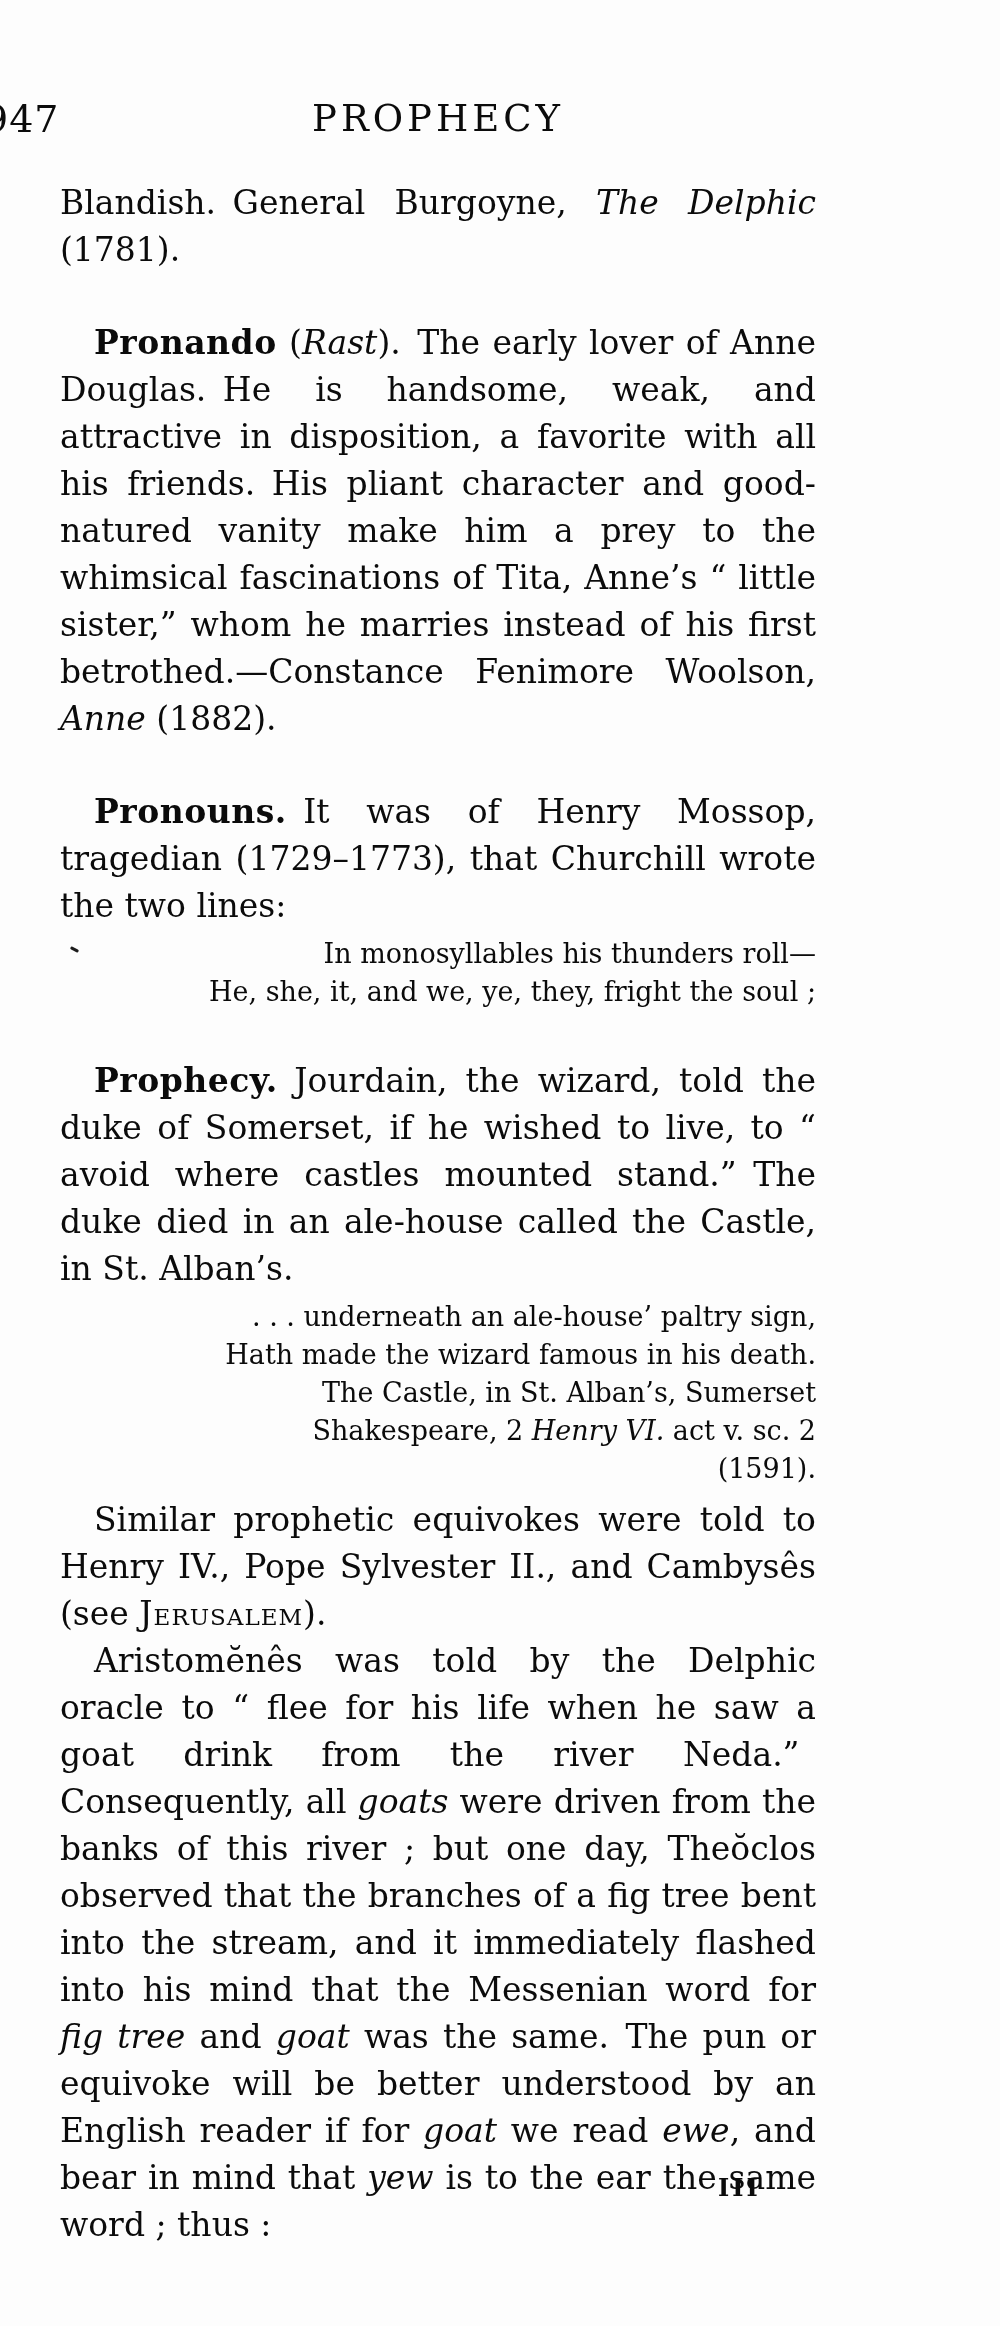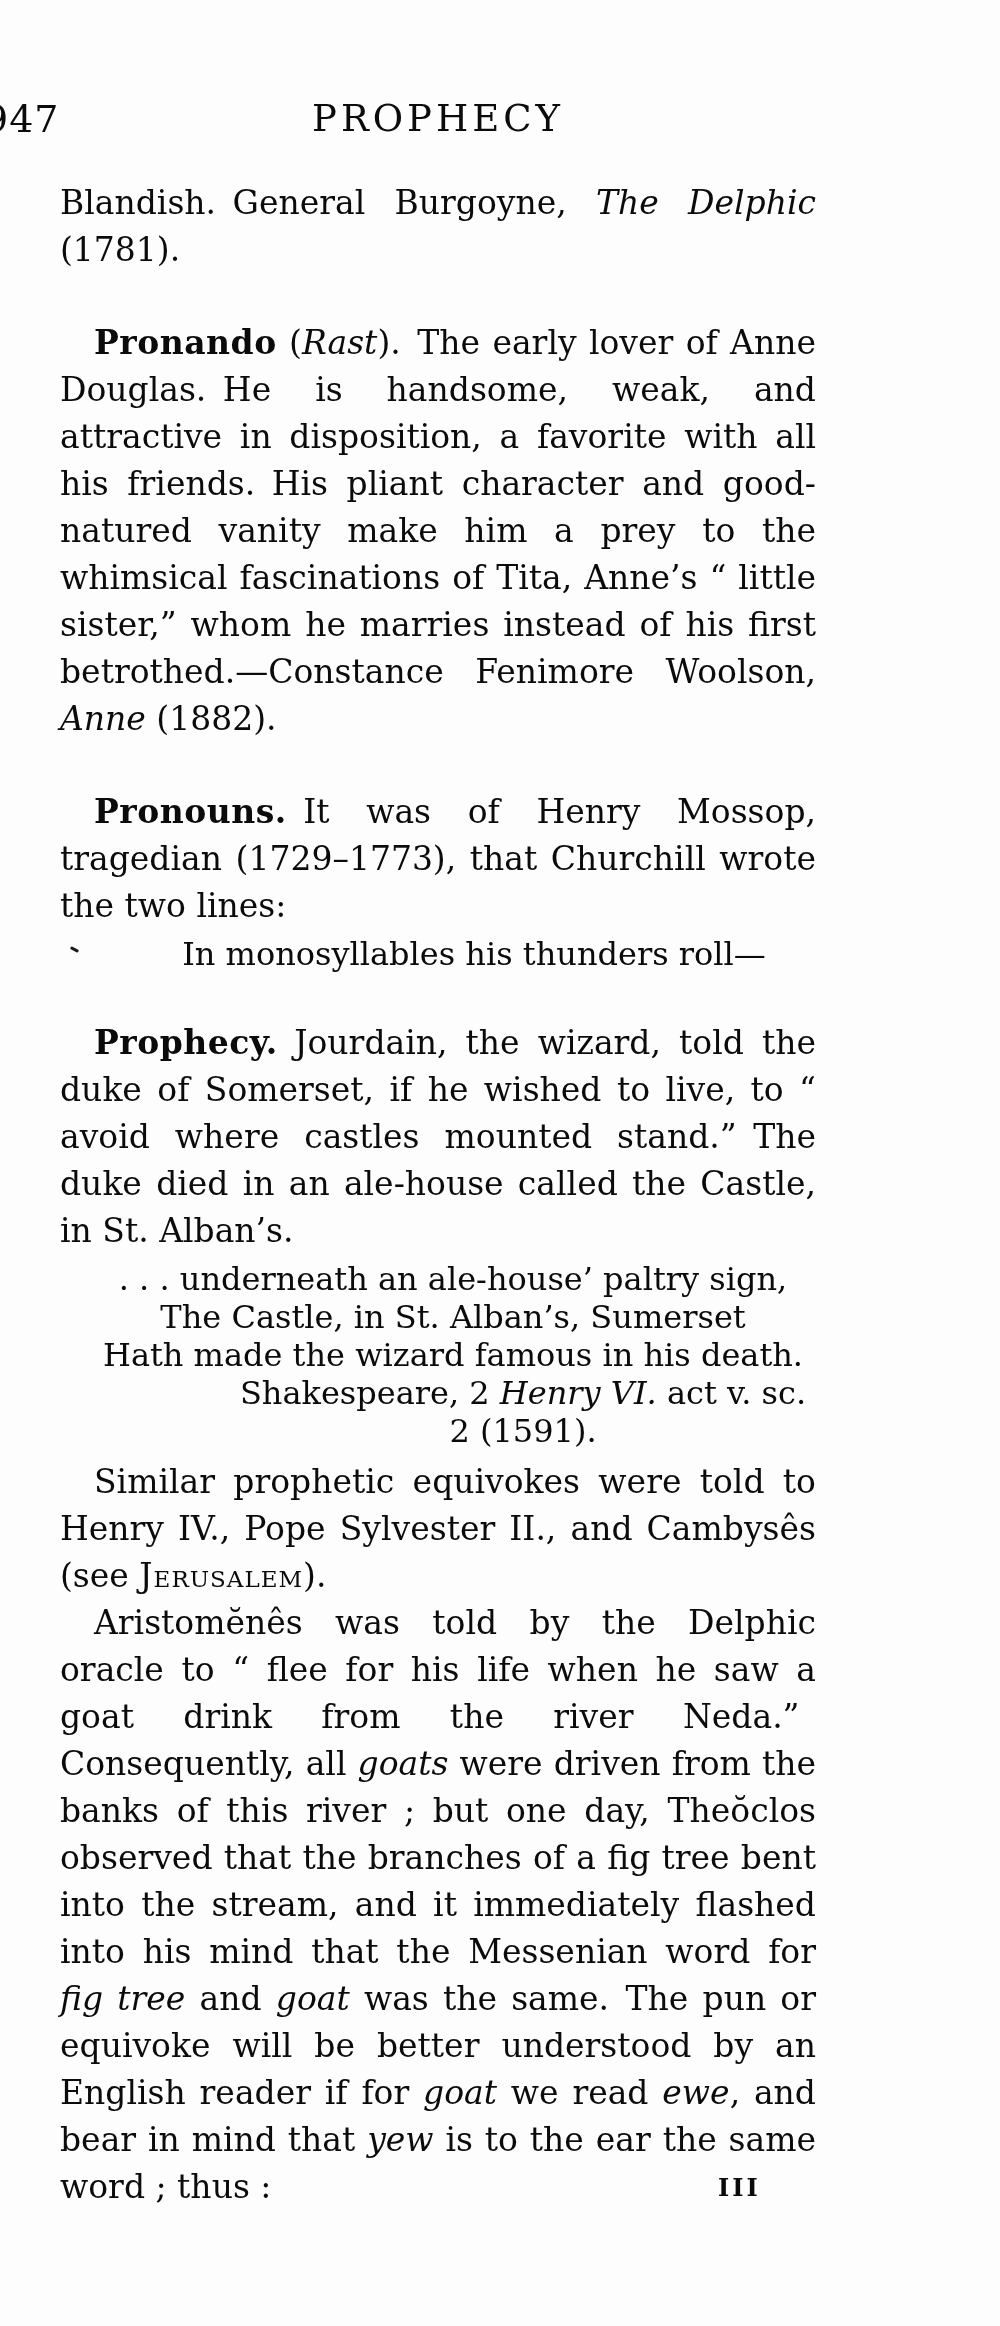--- a/index.html
+++ b/index.html
@@ -21,21 +21,21 @@
     letter-spacing:4px; line-height:1;text-align:right;
   }
   .para {
     margin:0; font-size:33px; line-height:47px;
     text-align:justify; text-justify:inter-word;
   }
   .para.indent { text-indent:34px; }
   .entry-gap { margin-top:46px; }
   .entry-name { font-weight:bold; letter-spacing:0.5px; }
   .verse {
-    margin:6px 0 8px 0; font-size:32px; line-height:38px; text-align:center;
+    margin:6px 0 8px 0; font-size:27px; line-height:38px; text-align:right;
   }
   .verse .line { display:block; }
   .verse-pronouns { margin-left:72px; }
   .verse-prophecy { margin-left:30px; }
   .attribution { display:block; margin-left:140px; }
   .sc { font-variant:small-caps; letter-spacing:1px; }
   .signature {
     position:absolute; left:718px; top:2176px;
     font-size:24px; font-weight:bold; letter-spacing:3px; line-height:1;
   }
@@ -60,29 +60,30 @@
     </header>
 
     <p class="para"><span>Blandish. General Burgoyne, </span><i>The Delphic</i><span> (1781).</span></p>
 
     <p class="para indent entry-gap"><b class="entry-name">Pronando</b><span> (</span><i>Rast</i><span>). The early lover of Anne Douglas. He is handsome, weak, and attractive in disposition, a favorite with all his friends. His pliant character and good-natured vanity make him a prey to the whimsical fascinations of Tita, Anne’s “ little sister,” whom he marries instead of his first betrothed.—Constance Fenimore Woolson, </span><i>Anne</i><span> (1882).</span></p>
 
     <p class="para indent entry-gap"><b class="entry-name">Pronouns.</b><span> It was of Henry Mossop, tragedian (1729–1773), that Churchill wrote the two lines:</span></p>
 
     <div class="verse verse-pronouns">
       <span class="line">In monosyllables his thunders roll—</span>
+      <span class="line">He, she, it, and we, ye, they, fright the soul ;</span>
     </div>
 
 
     <p class="para indent entry-gap"><b class="entry-name">Prophecy.</b><span> Jourdain, the wizard, told the duke of Somerset, if he wished to live, to “ avoid where castles mounted stand.” The duke died in an ale-house called the Castle, in St. Alban’s.</span></p>
 
     <div class="verse verse-prophecy">
       <span class="line">. . . underneath an ale-house’ paltry sign,</span>
+      <span class="line">Hath made the wizard famous in his death.</span>
       <span class="line">The Castle, in St. Alban’s, Sumerset</span>
-      <span class="line">Hath made the wizard famous in his death.</span>
       <span class="line attribution"><span>Shakespeare, 2 </span><i>Henry VI.</i><span> act v. sc. 2 (1591).</span></span>
     </div>
 
     <p class="para indent"><span>Similar prophetic equivokes were told to Henry IV., Pope Sylvester II., and Cambysês (see </span><span class="sc">Jerusalem</span><span>).</span></p>
 
     <p class="para indent"><span>Aristomĕnês was told by the Delphic oracle to “ flee for his life when he saw a goat drink from the river Neda.” Consequently, all </span><i>goats</i><span> were driven from the banks of this river ; but one day, Theŏclos observed that the branches of a fig tree bent into the stream, and it immediately flashed into his mind that the Messenian word for </span><i>fig tree</i><span> and </span><i>goat</i><span> was the same. The pun or equivoke will be better understood by an English reader if for </span><i>goat</i><span> we read </span><i>ewe</i><span>, and bear in mind that </span><i>yew</i><span> is to the ear the same word ; thus :</span></p>
 
   </div>
 
   <div class="signature">III</div>

